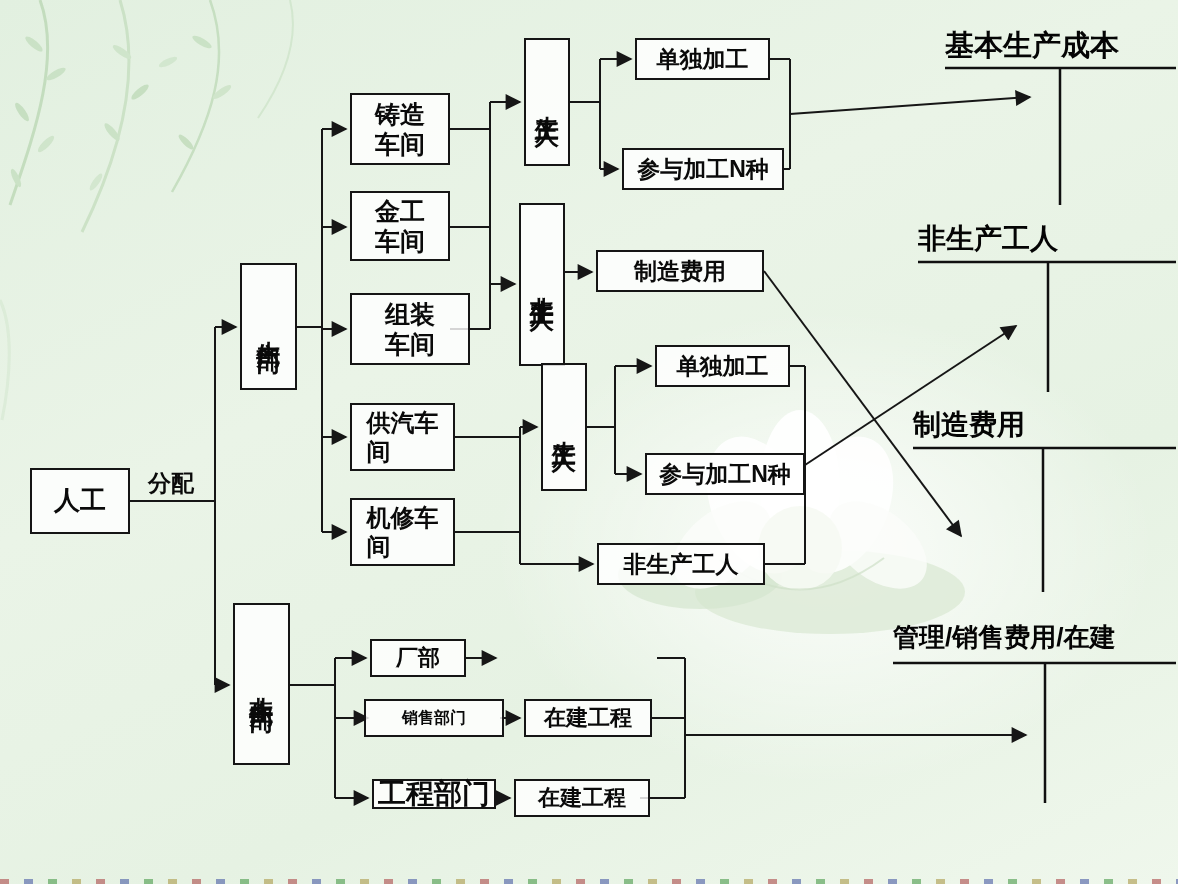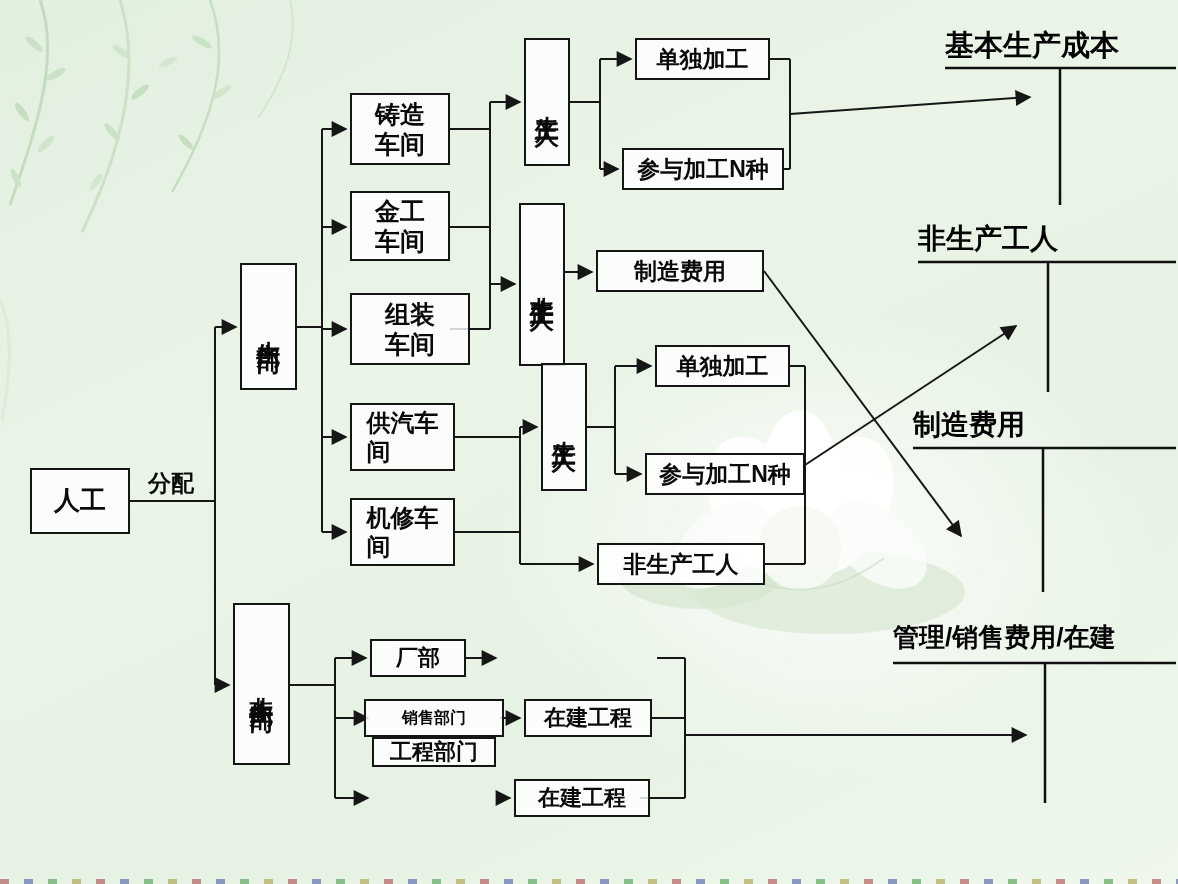--- a/index.html
+++ b/index.html
@@ -202,21 +202,21 @@
 
   <div class="box" style="left:597px;top:543px;width:168px;height:42px;font-size:23px">非生产工人</div>
 
   <div class="box" style="left:370px;top:639px;width:96px;height:38px;font-size:22px">厂部</div>
 
 
   <div class="box" style="left:364px;top:699px;width:140px;height:38px;font-size:16px">销售部门</div>
 
   <div class="box" style="left:524px;top:699px;width:128px;height:38px;font-size:22px">在建工程</div>
 
-  <div class="box" style="left:372px;top:737px;width:124px;height:30px;font-size:22px">工程部门</div>
+  <div class="box" style="left:372px;top:779px;width:124px;height:30px;font-size:28px">工程部门</div>
 
   <div class="box" style="left:514px;top:779px;width:136px;height:38px;font-size:22px">在建工程</div>
 
   <div class="acct" style="left:945px;top:26px;width:231px;font-size:29px">基本生产成本</div>
 
   <div class="acct" style="left:918px;top:220px;width:258px;font-size:28px">非生产工人</div>
 
   <div class="acct" style="left:913px;top:406px;width:263px;font-size:28px">制造费用</div>
 
   <div class="acct" style="left:893px;top:620px;width:283px;font-size:26px">管理/销售费用/在建</div>

